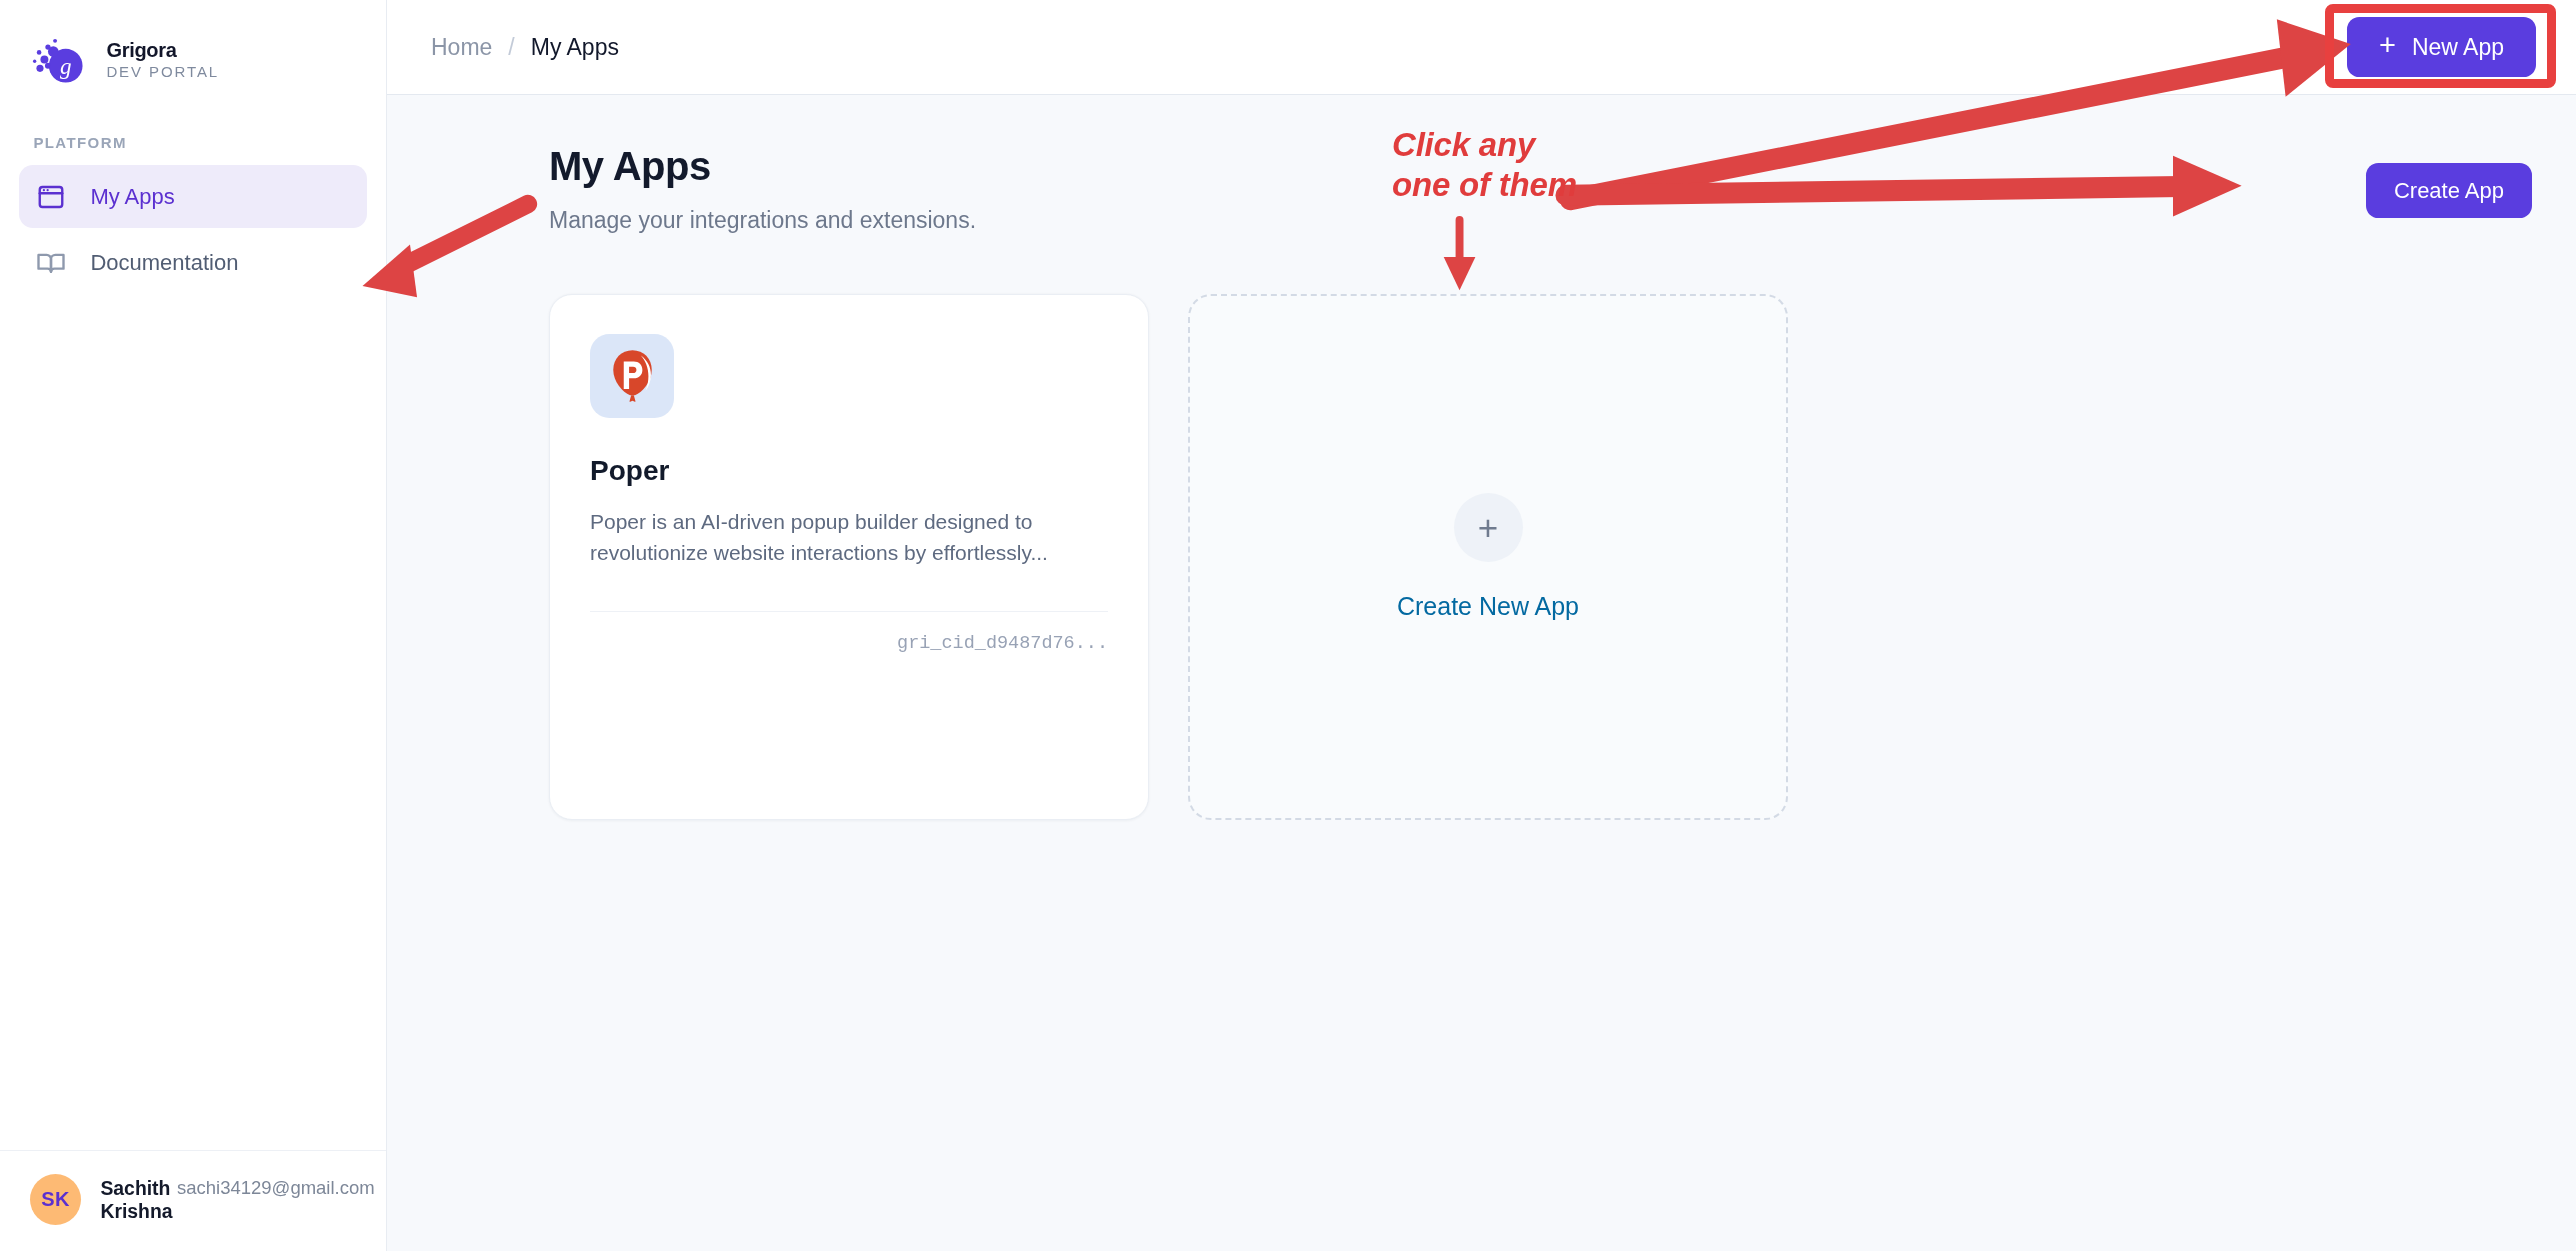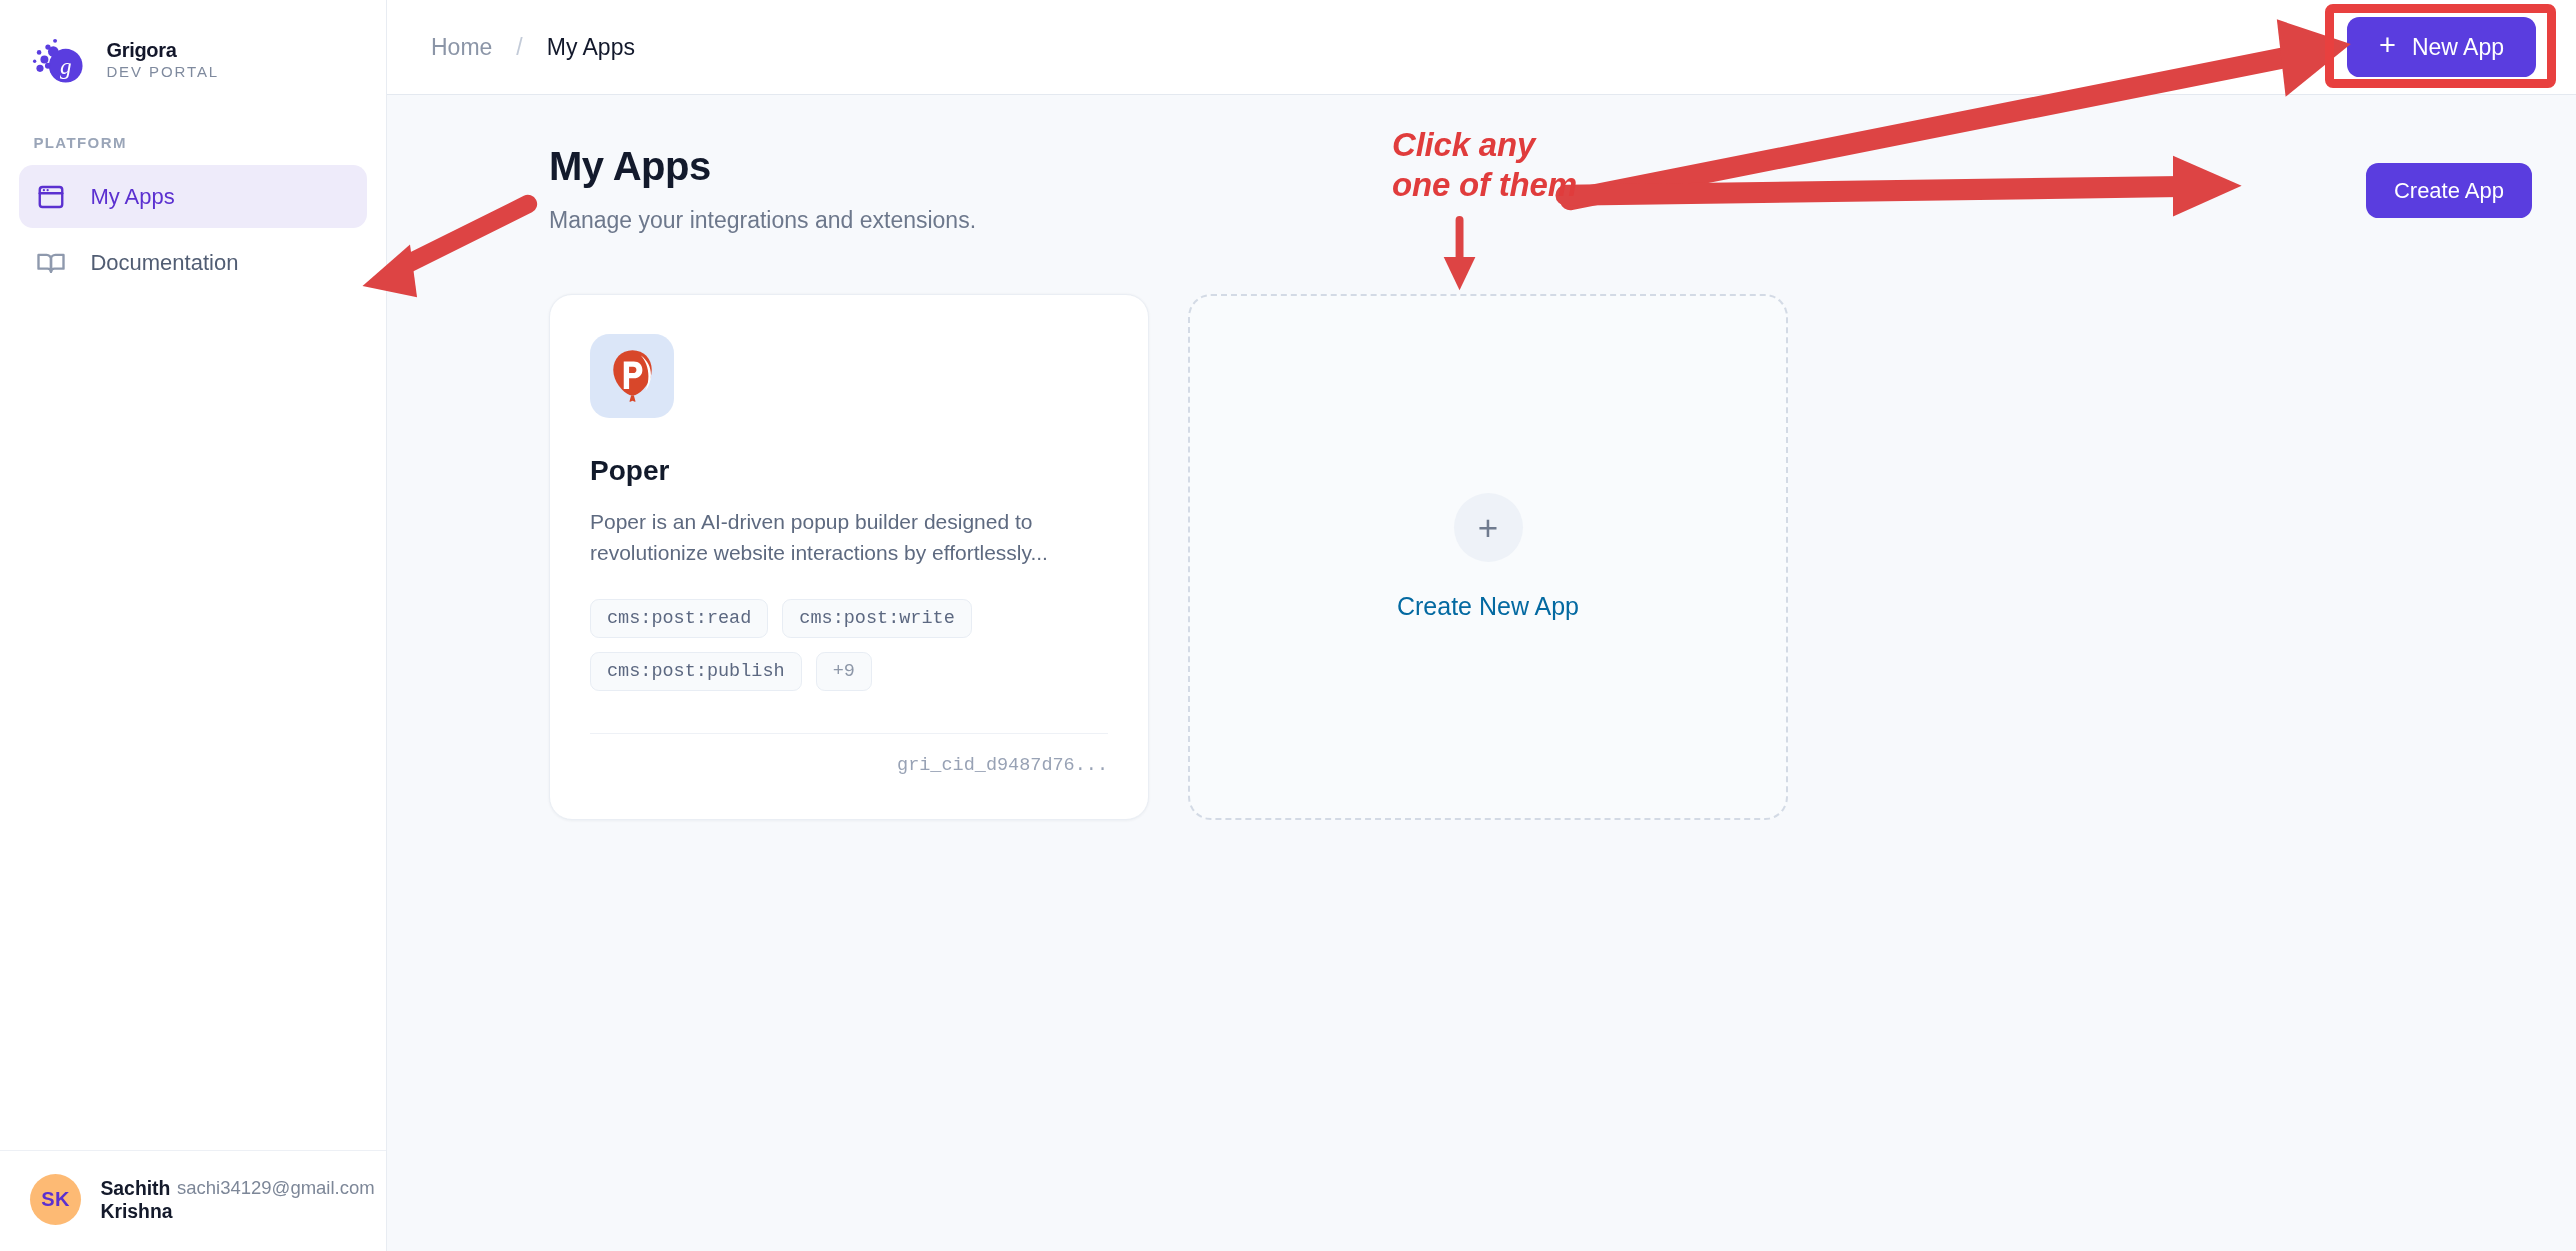--- a/index.html
+++ b/index.html
@@ -59,21 +59,21 @@
   .user-mail { font-size: 18.5px; color: #7d8798; }
 
   
   .main { flex: 1 1 auto; display: flex; flex-direction: column; min-width: 0; background: #f7f9fc; }
   .topbar {
     height: 95px; background: #ffffff;
     border-bottom: 1.8px solid #e4e9f0;
     display: flex; align-items: center; justify-content: space-between;
     padding: 0 40px 0 44px; flex: 0 0 95px;
   }
-  .crumbs { display: flex; align-items: center; gap: 24px; font-size: 23px; }
+  .crumbs { display: flex; align-items: center; gap: 16px; font-size: 23px; }
   .crumb-link { color: #8b95a7; cursor: pointer; }
   .crumb-sep { color: #c3cbd8; font-size: 23px; }
   .crumb-current { color: #12182b; font-weight: 500; }
 
   .btn-primary {
     background: #5a3ddf; color: #ffffff;
     border: none; border-radius: 12.3px;
     height: 60px; padding: 0 32px;
     font-size: 23px; font-weight: 500;
     display: inline-flex; align-items: center; gap: 16px;
@@ -250,26 +250,20 @@
               <path d="M34.5 58.6h3l1.9 6.7c.1.5-.3.9-.8.7l-2.6-1.1-2.6 1.1c-.5.2-.9-.2-.8-.7z" fill="#d8472a"></path>
               <path d="M26 20h11.5c5.8 0 9.8 3.9 9.8 9.6 0 5.7-4 9.6-9.8 9.6h-5.4v12.3H26z
                        M32.1 26.1v7.1h4.5c2.4 0 3.9-1.4 3.9-3.6s-1.5-3.5-3.9-3.5z" fill="#ffffff"></path>
               <path d="M45.5 13.2c7.6 5.3 11.6 13.3 11.6 22.1 0 6.6-2.3 12.9-6.2 18 2.2-5.5 3.3-11 3.3-16.4 0-9.4-3.2-17.6-8.7-23.7z" fill="#ffffff"></path>
             </svg>
           </div>
 
           <div class="app-name">Poper</div>
           <div class="app-desc">Poper is an AI-driven popup builder designed to revolutionize website interactions by effortlessly...</div>
 
-          <div class="scopes">
-            <span class="scope">cms:post:read</span>
-            <span class="scope">cms:post:write</span>
-            <span class="scope">cms:post:publish</span>
-            <span class="scope more">+9</span>
-          </div>
 
           <div class="card-divider"></div>
           <div class="card-id">gri_cid_d9487d76...</div>
         </div>
 
         <div class="create-card">
           <div class="create-circle">+</div>
           <div class="create-label">Create New App</div>
         </div>
 

